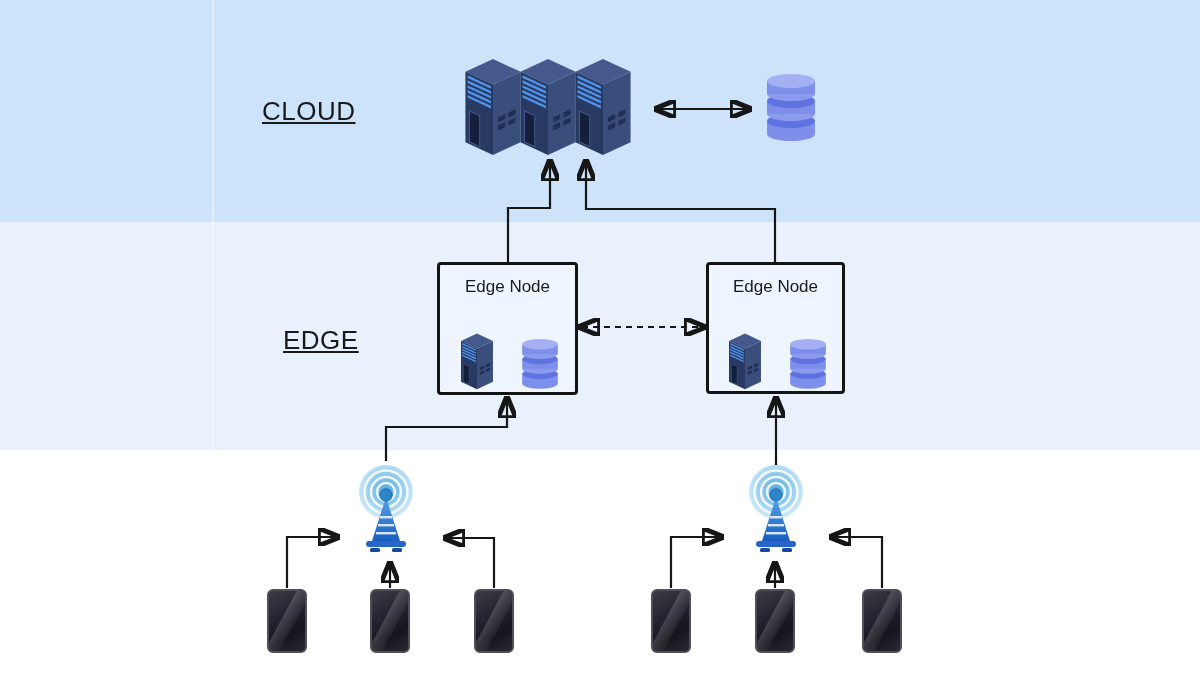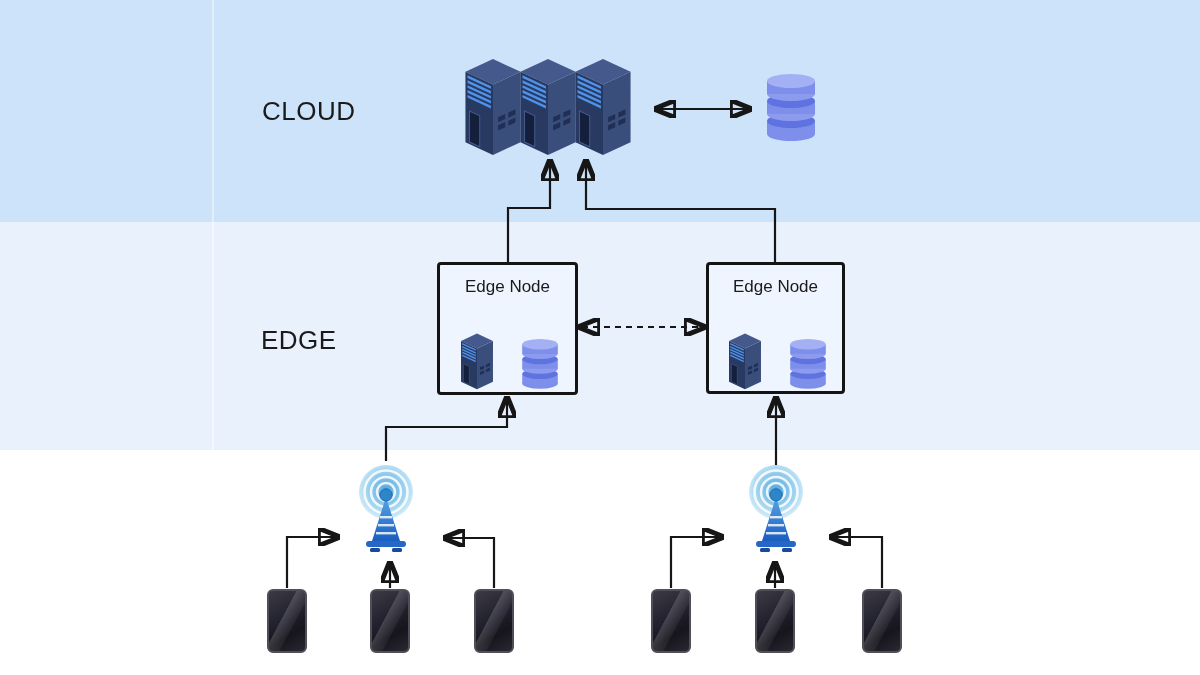--- a/index.html
+++ b/index.html
@@ -10,22 +10,22 @@
   .band{position:absolute;left:0;width:1200px;}
   .band-cloud{top:0;height:222px;background:var(--cloud-band,#cde3fa);}
   .band-edge{top:222px;height:228px;background:var(--edge-band,#e9f1fd);}
   .band-device{top:450px;height:225px;background:var(--device-band,#ffffff);}
   .v-divider{position:absolute;left:212px;top:0;width:2px;height:450px;
     background:rgba(255,255,255,0.45);}
   .layer-label{
     position:absolute;font-size:26px;font-weight:500;letter-spacing:0.5px;
     color:var(--text,#1a1a1a);
   }
-  .label-cloud{left:262px;top:96px;}
-  .label-edge{left:261px;top:325px;}
+  .label-cloud{left:262px;top:96px;text-decoration:underline;}
+  .label-edge{left:283px;top:325px;text-decoration:underline;}
   .icon-abs{position:absolute;z-index:10;}
   #connectors{position:absolute;left:0;top:0;z-index:5;}
   #connectors path, #connectors line{
     stroke:var(--line,#161616);stroke-width:2.2;fill:none;
   }
   #connectors .dashed{stroke-dasharray:6 5;}
   .edge-box{
     position:absolute;width:141px;height:133px;box-sizing:border-box;
     background:var(--box-bg,#eef5fe);
     border:3px solid var(--box-border,#141414);border-radius:4px;z-index:10;

